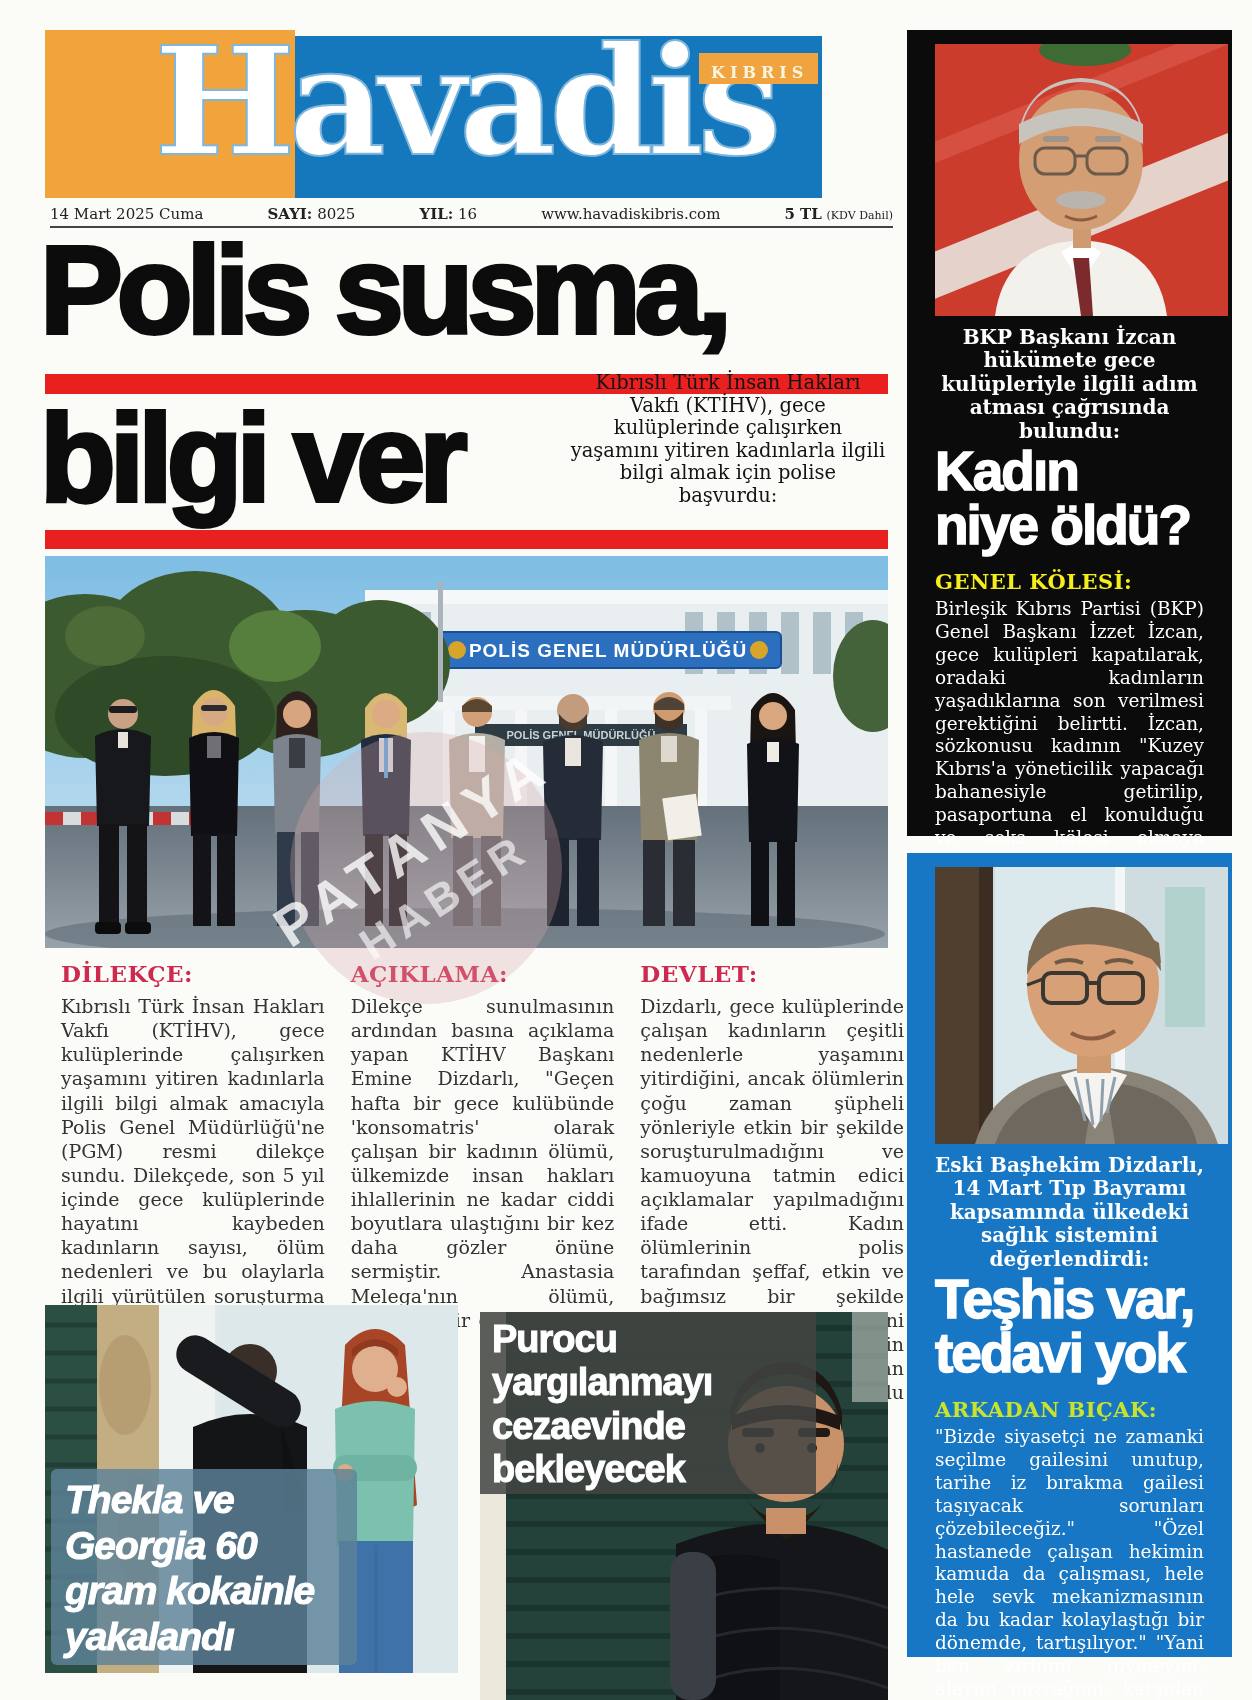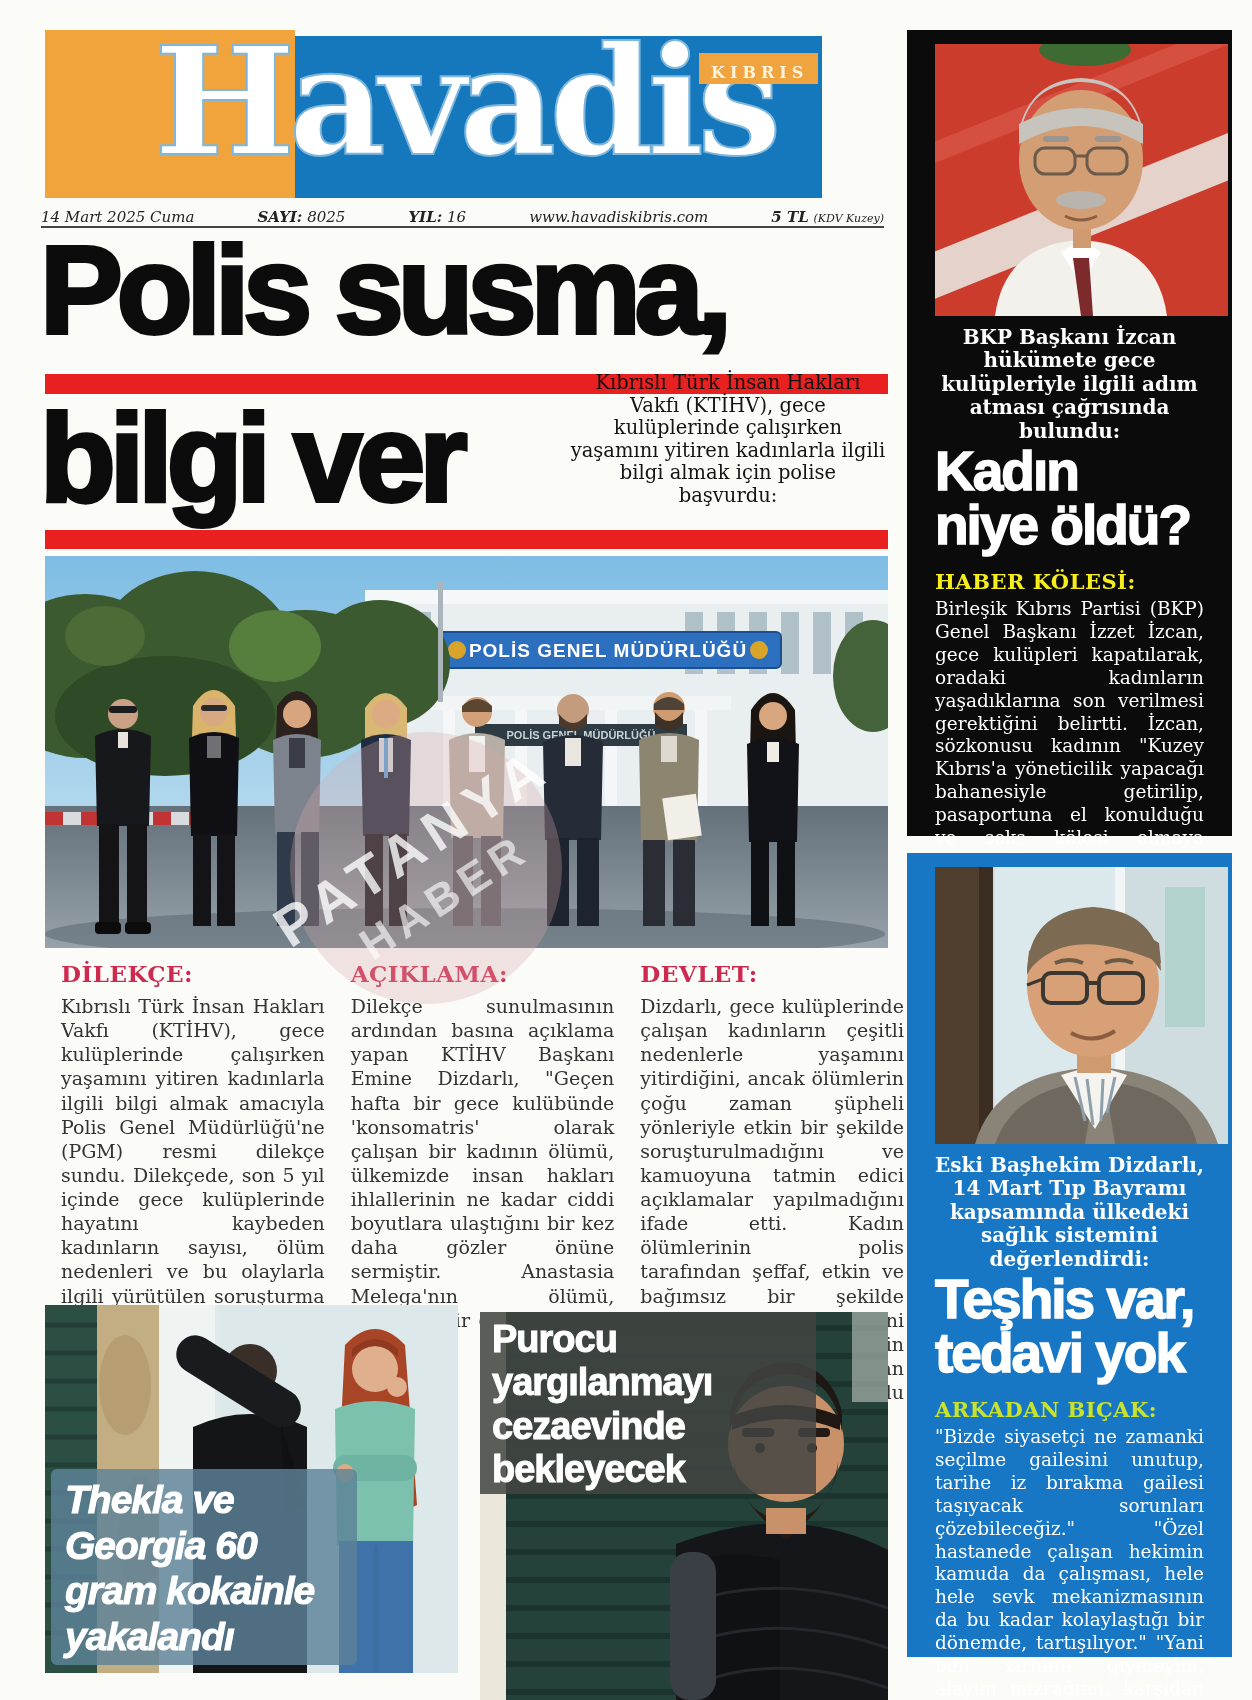--- a/index.html
+++ b/index.html
@@ -9,23 +9,23 @@
 
   
   #mast-orange{left:45px;top:30px;width:250px;height:168px;background:#f1a33c;}
   #mast-blue{left:295px;top:36px;width:527px;height:162px;background:#1577bc;}
   #logo{left:118px;top:26px;font-family:"DejaVu Serif",serif;font-weight:bold;
         font-size:150px;line-height:1;color:#ffffff;letter-spacing:-7px;margin-left:36px;
         -webkit-text-stroke:2px #7db7dd;}
   #kibris-badge{left:699px;top:44px;background:#efa43f;color:#fdf4e0;
         font-family:"DejaVu Serif",serif;font-weight:bold;font-size:16px;
         letter-spacing:5px;padding:10px 10px 2px 12px;margin-top:9px;}
-  #dateline{left:41px;top:201px;width:843px;height:25px;display:flex;align-items:flex-end;
+  #dateline{left:50px;top:201px;width:843px;height:25px;display:flex;align-items:center;
         justify-content:space-between;font-size:15px;color:#222;
-        border-bottom:2px solid #444;font-style:italic;}
+        border-bottom:2px solid #444;}
   #dateline b{font-weight:bold;}
   #dateline .small{font-size:11px;}
 
   
   .megaline{font-family:"Liberation Sans",sans-serif;font-weight:bold;color:#0c0c0c;
         font-size:124px;line-height:1;letter-spacing:-6px;-webkit-text-stroke:4px #0c0c0c;
         white-space:nowrap;}
   #headline1{left:40px;top:228px;}
   #headline2{left:40px;top:396px;}
   .redbar{background:#e8201f;}
@@ -90,21 +90,21 @@
   <div class="abs" id="mast-orange"></div>
   <div class="abs" id="mast-blue"></div>
   <div class="abs" id="logo">Havadis</div>
   <div class="abs" id="kibris-badge">KIBRIS</div>
 
   <div class="abs" id="dateline">
     <span>14 Mart 2025 Cuma</span>
     <span><b>SAYI:</b>&nbsp;<span>8025</span></span>
     <span><b>YIL:</b>&nbsp;<span>16</span></span>
     <span>www.havadiskibris.com</span>
-    <span><b>5 TL</b>&nbsp;<span class="small">(KDV Kuzey)</span></span>
+    <span><b>5 TL</b>&nbsp;<span class="small">(KDV Dahil)</span></span>
   </div>
 
   <div class="abs megaline" id="headline1">Polis susma,</div>
   <div class="abs redbar" id="redbar1"></div>
   <div class="abs megaline" id="headline2">bilgi ver</div>
   <div class="abs" id="lead-intro">Kıbrıslı Türk İnsan Hakları Vakfı (KTİHV), gece kulüplerinde çalışırken yaşamını yitiren kadınlarla ilgili bilgi almak için polise başvurdu:</div>
   <div class="abs redbar" id="redbar2"></div>
 
   <div class="abs" id="main-photo">
     <svg width="843" height="392" viewBox="0 0 843 392">
@@ -396,21 +396,21 @@
         <path d="M130 172 Q146 180 162 172" stroke="#8a5c40" stroke-width="3" fill="none"></path>
         <rect x="108" y="92" width="26" height="6" rx="3" fill="#9a9590"></rect>
         <rect x="160" y="92" width="26" height="6" rx="3" fill="#9a9590"></rect>
       </g>
     </svg>
     <div class="rail-caption">BKP Başkanı İzcan hükümete gece kulüpleriyle ilgili adım atması çağrısında bulundu:</div>
     <div class="rail-headline">
       <div>Kadın</div>
       <div>niye öldü?</div>
     </div>
-    <div class="rail-kicker">HABER KÖLESİ:</div>
+    <div class="rail-kicker">GENEL KÖLESİ:</div>
     <div class="rail-body">Birleşik Kıbrıs Partisi (BKP) Genel Başkanı İzzet İzcan, gece kulüpleri kapatılarak, oradaki kadınların yaşadıklarına son verilmesi gerektiğini belirtti. İzcan, sözkonusu kadının "Kuzey Kıbrıs'a yöneticilik yapacağı bahanesiyle getirilip, pasaportuna el konulduğu ve seks kölesi olmaya zorlandığı" iddialarının araştırılması ve bu insanlık dışı faaliyetlere son verilmesi gerektiğini söyledi</div>
   </div>
 
   <div class="abs rail-box" id="rail-bottom">
     <svg class="rail-photo" width="293" height="277" viewBox="0 0 293 277">
       <rect width="293" height="277" fill="#cfdde0"></rect>
       <rect x="60" y="0" width="120" height="277" fill="#dce9ec"></rect>
       <rect x="180" y="0" width="10" height="277" fill="#f2f6f7"></rect>
       <rect x="230" y="20" width="40" height="140" fill="#aacfc9" opacity="0.8"></rect>
       <rect x="0" width="58" height="277" fill="#503f2f"></rect>

